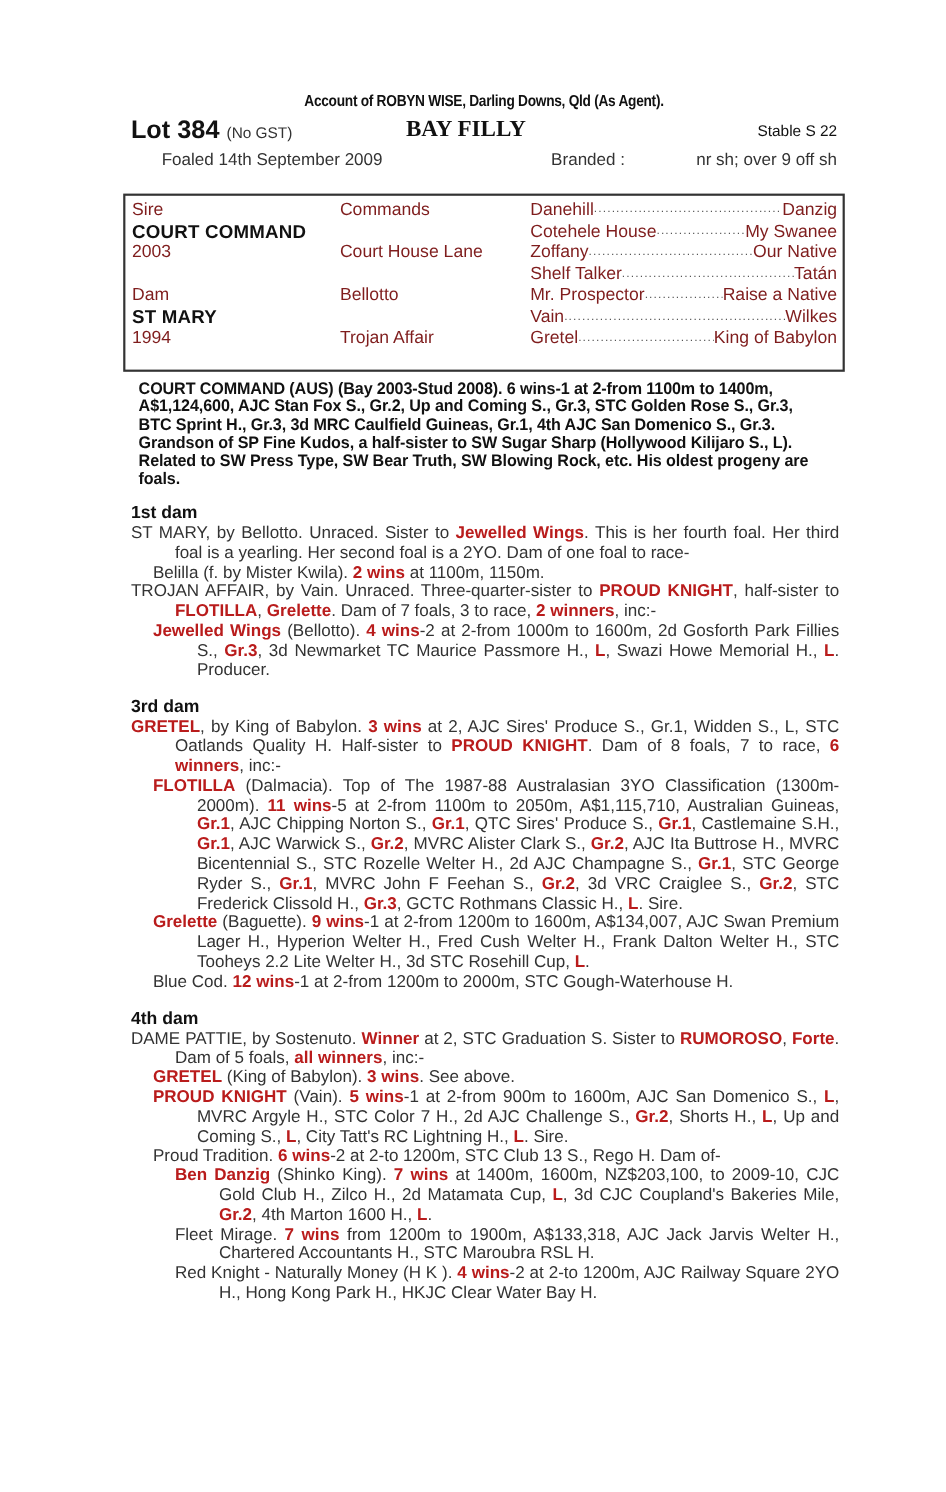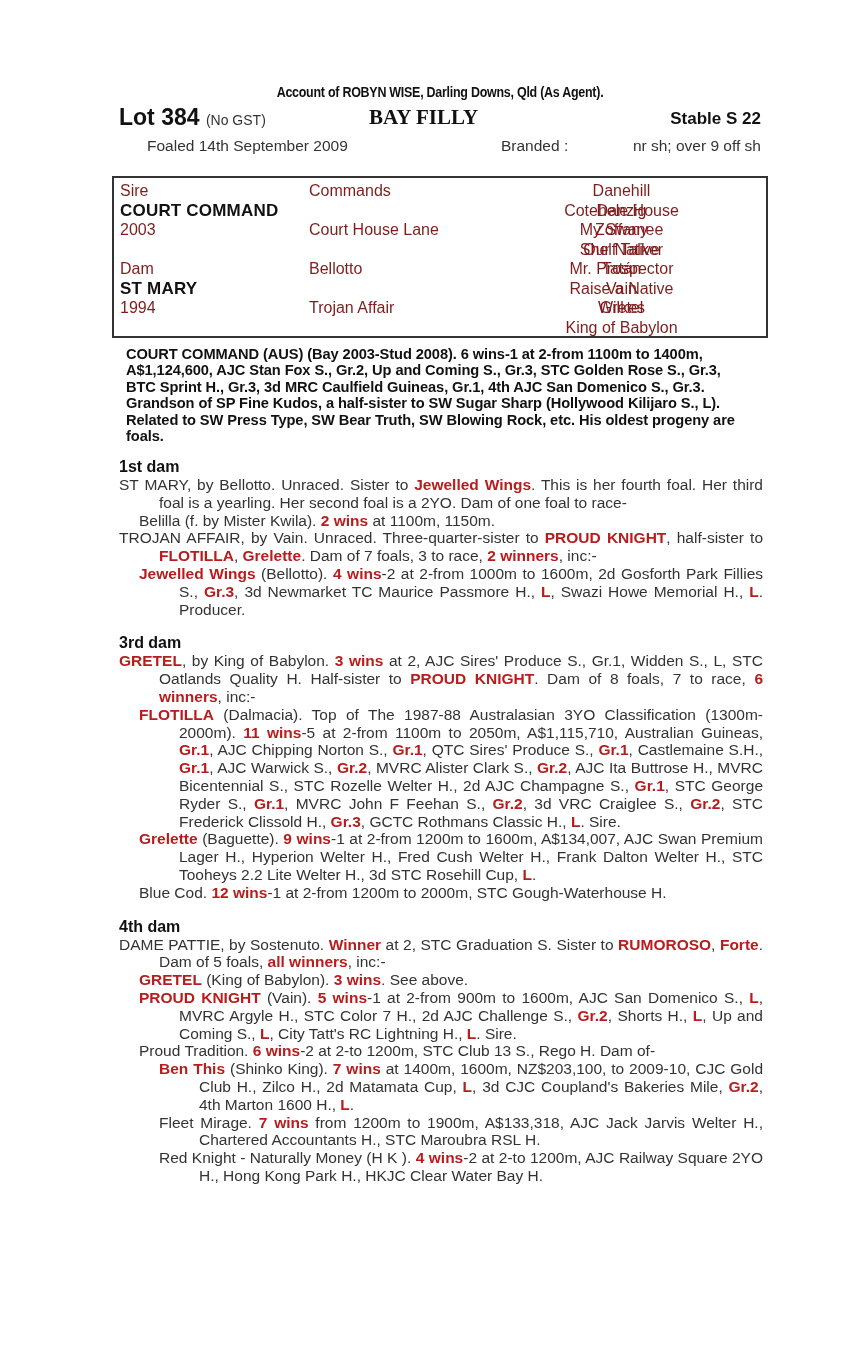--- a/index.html
+++ b/index.html
@@ -3,33 +3,33 @@
   <meta charset="utf-8">
   <style>
     html, body { margin: 0; padding: 0; background: #ffffff; }
     body { width: 860px; height: 1356px; position: relative; overflow: hidden; color: #1a1a1a; font-family: "Liberation Sans", sans-serif; }
     .page { position: absolute; left: 119px; top: 82px; width: 642px; }
     .account { text-align: center; font-weight: bold; font-size: 14.5px; letter-spacing: -0.3px; transform: scaleX(0.86); transform-origin: center; white-space: nowrap; margin-left: -40px; margin-right: -40px; height: 20px; line-height: 20px; color: #111; }
     .lotrow { position: relative; height: 28px; margin-top: 1px; }
     .lot { position: absolute; left: 0; top: 0; font-weight: bold; font-size: 23px; line-height: 28px; color: #111; }
     .lot .nogst { font-weight: normal; font-size: 14px; color: #333; }
     .sex { position: absolute; left: 250px; top: 0; font-weight: bold; font-size: 21px; line-height: 28px; color: #111; font-family: Liberation Serif, serif; }
-    .stable { position: absolute; right: 0; top: 2px; font-weight: bold; font-size: 17px; line-height: 28px; color: #111; }
+    .stable { position: absolute; right: 0; top: 2px; font-weight: normal; font-size: 14px; line-height: 28px; color: #111; }
     .foaledrow { position: relative; height: 24px; margin-top: 3px; font-size: 15.5px; color: #333; line-height: 24px; }
     .foaled { position: absolute; left: 0; top: 0; margin-left: 28px; }
     .branded-label { position: absolute; left: 382px; top: 0; }
     .branded { position: absolute; right: 0; top: 0; }
 
     .pedigree { position: absolute; left: 112px; top: 176px; width: 652px; height: 158px; border: 2px solid #333; }
     .ped-col1 { position: absolute; left: 6px; top: 3px; width: 180px; }
     .ped-col2 { position: absolute; left: 195px; top: 3px; width: 170px; }
     .ped-col3 { position: absolute; left: 368px; top: 3px; width: 279px; }
     .ped-line { height: 19.5px; line-height: 19.5px; font-size: 16px; color: #7f1d1d; white-space: nowrap; }
     .ped-big { font-weight: bold; font-size: 17px; color: #111; letter-spacing: 0.2px; }
-    .dots { display: flex; align-items: center; flex-direction: column; }
+    .dots { display: flex; align-items: flex-start; }
     .dots .l { flex: 0 0 auto; }
     .dots .fill { flex: 1 1 auto; overflow: hidden; white-space: nowrap; color: #555; font-size: 11px; letter-spacing: 1px; }
     .dots .fill::before { content: "........................................................................................................................"; }
     .dots .r { flex: 0 0 auto; }
 
     .sire-summary { position: absolute; left: 126px; top: 346px; width: 640px; font-weight: bold; font-size: 15.2px; line-height: 16.4px; color: #111; transform: scaleX(0.965); transform-origin: left; letter-spacing: -0.1px; }
 
     .dams { position: absolute; left: 119px; top: 458px; width: 644px; font-size: 15.5px; line-height: 17.8px; color: #333; }
     .dam-heading { font-weight: bold; font-size: 16px; color: #111; margin-top: 16px; height: 18px; line-height: 18px; }
     .dam-heading:first-child { margin-top: 0; }
@@ -126,16 +126,16 @@
     <div class="dam-heading">3rd dam</div>
     <div class="entry last-line-left lvl0"><b>GRETEL</b><span>, by King of Babylon. </span><b>3 wins</b><span> at 2, AJC Sires' Produce S., Gr.1, Widden S., L, STC Oatlands Quality H. Half-sister to </span><b>PROUD KNIGHT</b><span>. Dam of 8 foals, 7 to race, </span><b>6 winners</b><span>, inc:-</span></div>
     <div class="entry last-line-left lvl1"><b>FLOTILLA</b><span> (Dalmacia). Top of The 1987-88 Australasian 3YO Classification (1300m-2000m). </span><b>11 wins</b><span>-5 at 2-from 1100m to 2050m, A$1,115,710, Australian Guineas, </span><b>Gr.1</b><span>, AJC Chipping Norton S., </span><b>Gr.1</b><span>, QTC Sires' Produce S., </span><b>Gr.1</b><span>, Castlemaine S.H., </span><b>Gr.1</b><span>, AJC Warwick S., </span><b>Gr.2</b><span>, MVRC Alister Clark S., </span><b>Gr.2</b><span>, AJC Ita Buttrose H., MVRC Bicentennial S., STC Rozelle Welter H., 2d AJC Champagne S., </span><b>Gr.1</b><span>, STC George Ryder S., </span><b>Gr.1</b><span>, MVRC John F Feehan S., </span><b>Gr.2</b><span>, 3d VRC Craiglee S., </span><b>Gr.2</b><span>, STC Frederick Clissold H., </span><b>Gr.3</b><span>, GCTC Rothmans Classic H., </span><b>L</b><span>. Sire.</span></div>
     <div class="entry last-line-left lvl1"><b>Grelette</b><span> (Baguette). </span><b>9 wins</b><span>-1 at 2-from 1200m to 1600m, A$134,007, AJC Swan Premium Lager H., Hyperion Welter H., Fred Cush Welter H., Frank Dalton Welter H., STC Tooheys 2.2 Lite Welter H., 3d STC Rosehill Cup, </span><b>L</b><span>.</span></div>
     <div class="entry last-line-left lvl1"><span>Blue Cod. </span><b>12 wins</b><span>-1 at 2-from 1200m to 2000m, STC Gough-Waterhouse H.</span></div>
     <div class="dam-heading">4th dam</div>
     <div class="entry last-line-left lvl0"><span>DAME PATTIE, by Sostenuto. </span><b>Winner</b><span> at 2, STC Graduation S. Sister to </span><b>RUMOROSO</b><span>, </span><b>Forte</b><span>. Dam of 5 foals, </span><b>all winners</b><span>, inc:-</span></div>
     <div class="entry last-line-left lvl1"><b>GRETEL</b><span> (King of Babylon). </span><b>3 wins</b><span>. See above.</span></div>
     <div class="entry last-line-left lvl1"><b>PROUD KNIGHT</b><span> (Vain). </span><b>5 wins</b><span>-1 at 2-from 900m to 1600m, AJC San Domenico S., </span><b>L</b><span>, MVRC Argyle H., STC Color 7 H., 2d AJC Challenge S., </span><b>Gr.2</b><span>, Shorts H., </span><b>L</b><span>, Up and Coming S., </span><b>L</b><span>, City Tatt's RC Lightning H., </span><b>L</b><span>. Sire.</span></div>
     <div class="entry last-line-left lvl1"><span>Proud Tradition. </span><b>6 wins</b><span>-2 at 2-to 1200m, STC Club 13 S., Rego H. Dam of-</span></div>
-    <div class="entry last-line-left lvl2"><b>Ben This</b><span> (Shinko King). </span><b>7 wins</b><span> at 1400m, 1600m, NZ$203,100, to 2009-10, CJC Gold Club H., Zilco H., 2d Matamata Cup, </span><b>L</b><span>, 3d CJC Coupland's Bakeries Mile, </span><b>Gr.2</b><span>, 4th Marton 1600 H., </span><b>L</b><span>.</span></div>
+    <div class="entry last-line-left lvl2"><b>Ben Danzig</b><span> (Shinko King). </span><b>7 wins</b><span> at 1400m, 1600m, NZ$203,100, to 2009-10, CJC Gold Club H., Zilco H., 2d Matamata Cup, </span><b>L</b><span>, 3d CJC Coupland's Bakeries Mile, </span><b>Gr.2</b><span>, 4th Marton 1600 H., </span><b>L</b><span>.</span></div>
     <div class="entry last-line-left lvl2"><span>Fleet Mirage. </span><b>7 wins</b><span> from 1200m to 1900m, A$133,318, AJC Jack Jarvis Welter H., Chartered Accountants H., STC Maroubra RSL H.</span></div>
     <div class="entry last-line-left lvl2"><span>Red Knight - Naturally Money (H K ). </span><b>4 wins</b><span>-2 at 2-to 1200m, AJC Railway Square 2YO H., Hong Kong Park H., HKJC Clear Water Bay H.</span></div>
   </div>
 
 </body></html>

